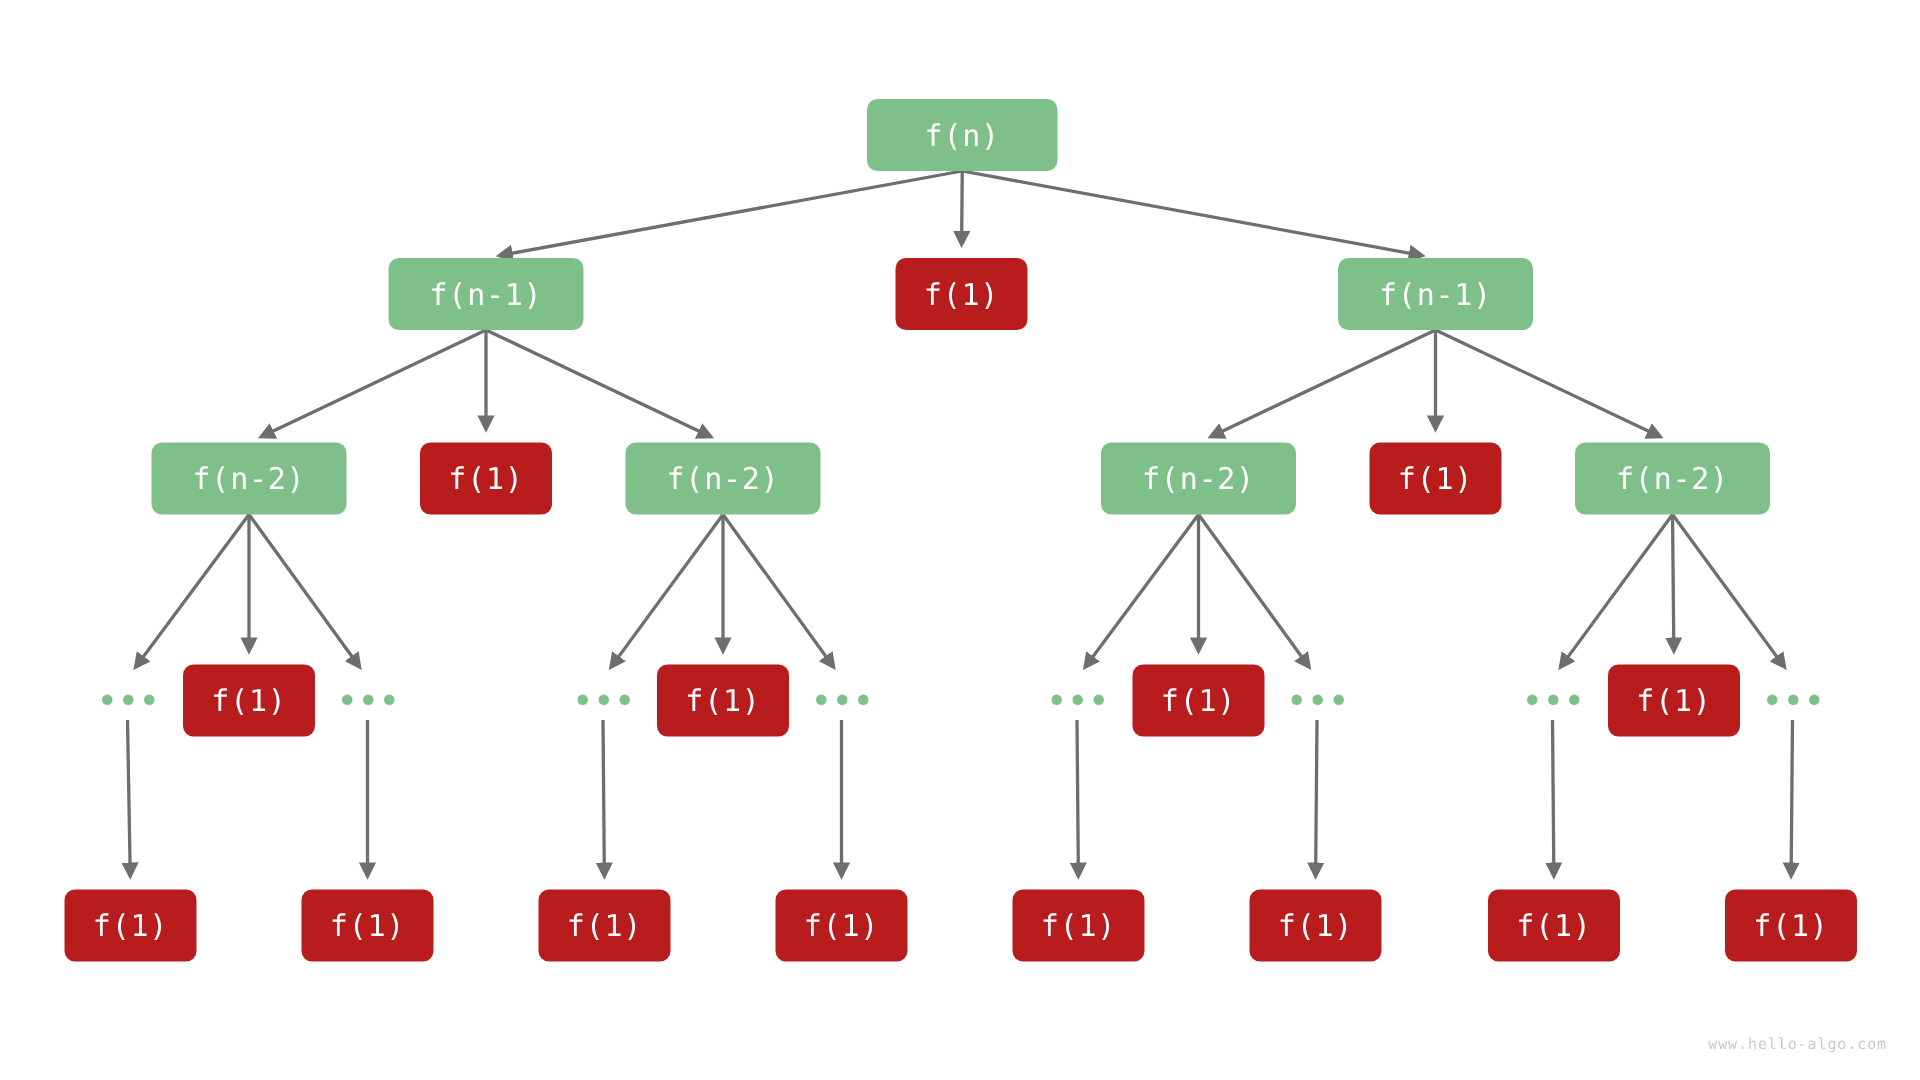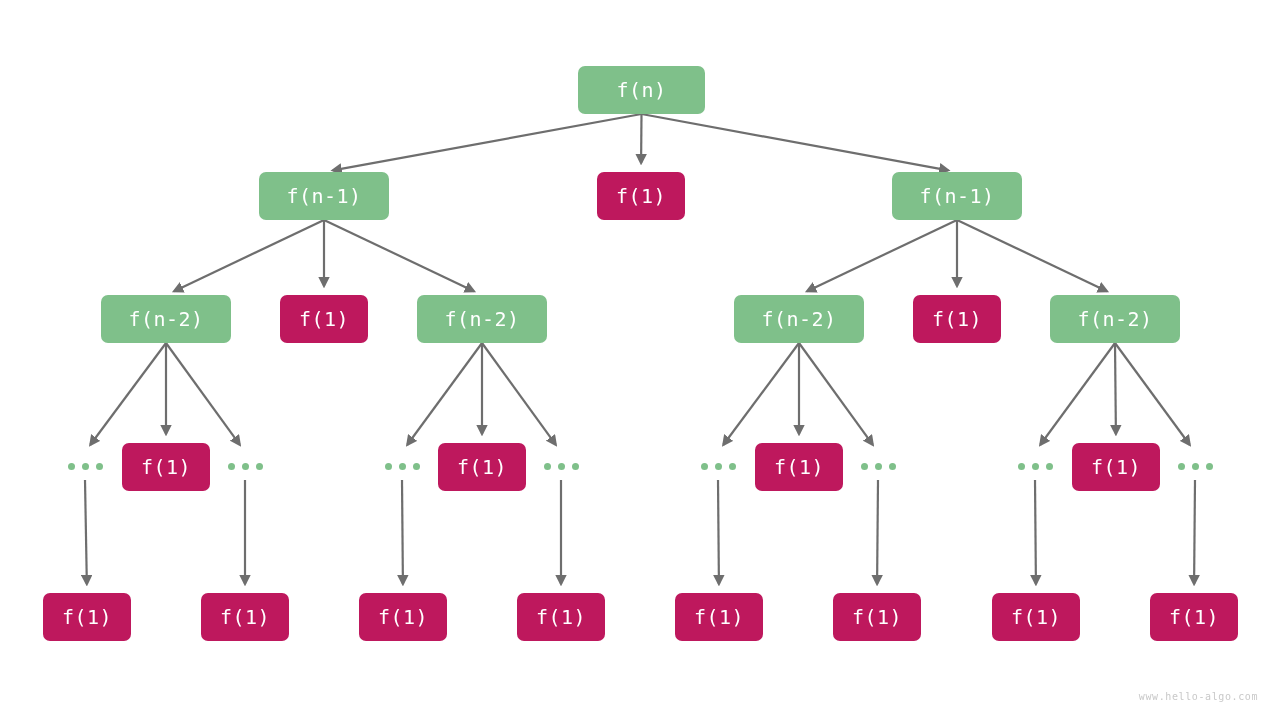--- a/index.html
+++ b/index.html
@@ -37,21 +37,21 @@
     font-size: 20px;
     font-weight: 400;
     letter-spacing: 0.5px;
     display: flex;
     align-items: center;
     justify-content: center;
     white-space: pre;
     user-select: none;
   }
   .node.recursive { background: #7fc08a; }
-  .node.base { background: #be185d; text-align: right; }
+  .node.base { background: #b91c1c; text-align: right; }
 
   .ellipsis {
     position: absolute;
     display: flex;
     align-items: center;
     justify-content: center;
     gap: 7px;
     user-select: none;
   }
   .ellipsis .dot {

